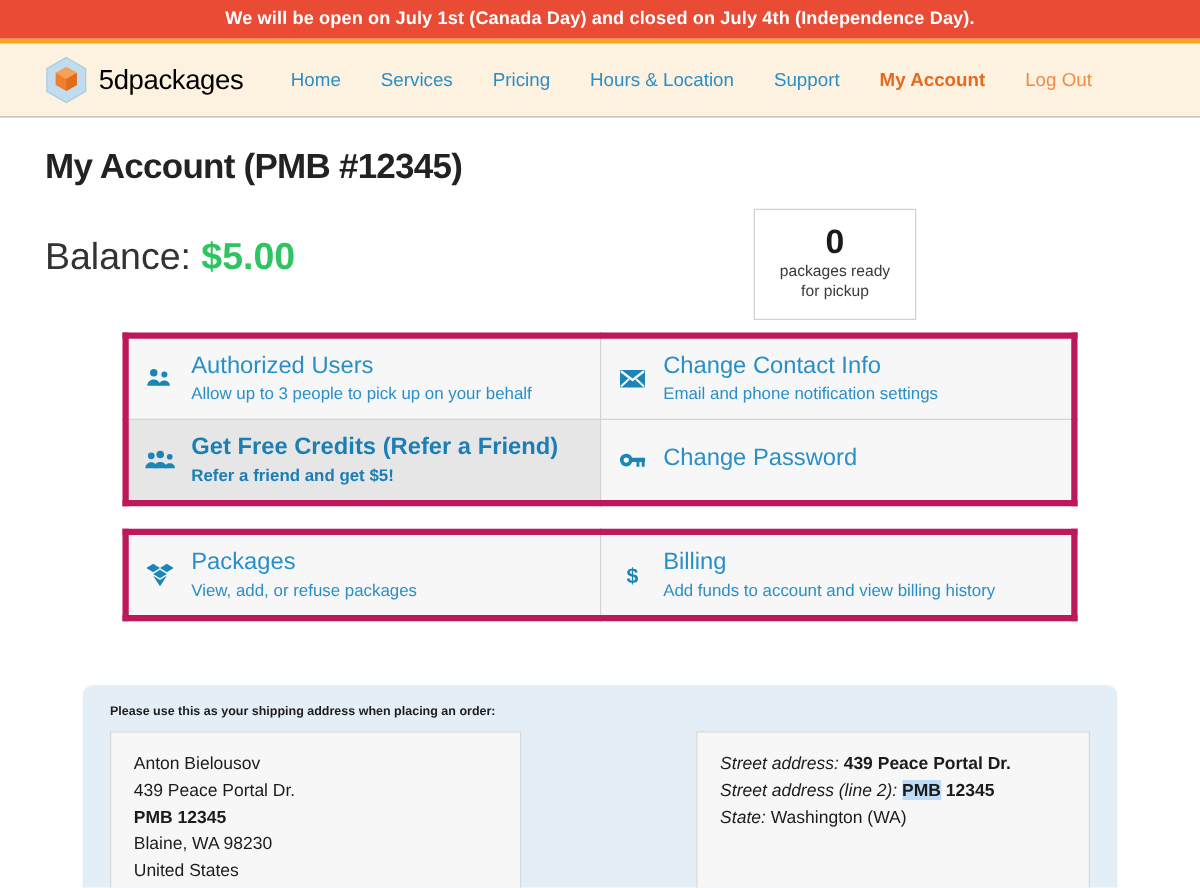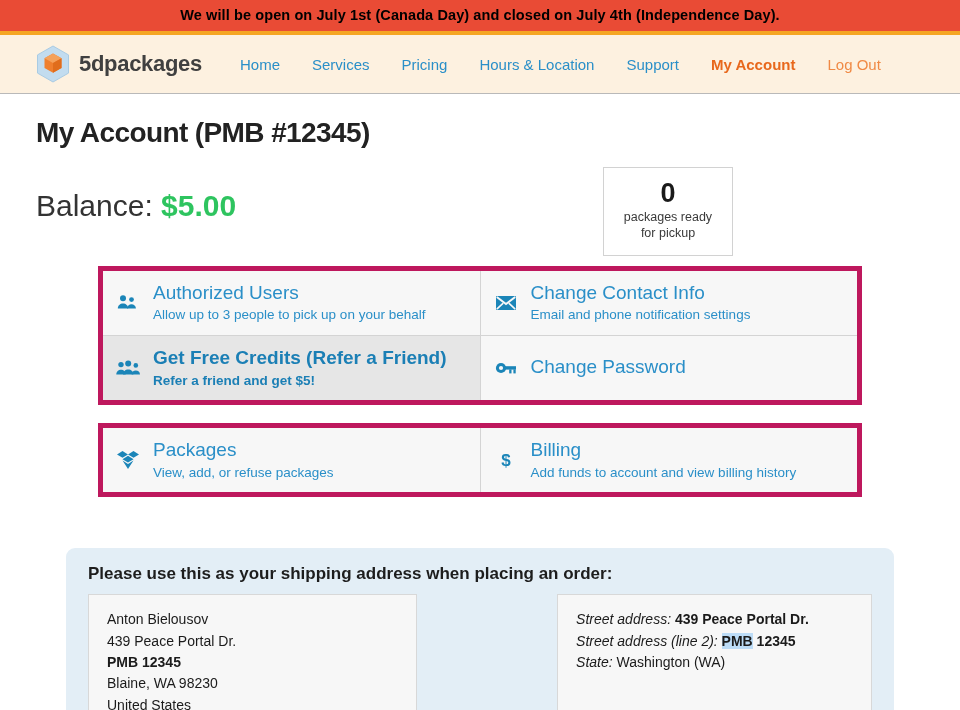--- a/index.html
+++ b/index.html
@@ -8,21 +8,21 @@
     height: 710px;
     overflow: hidden;
     background: #ffffff;
     font-family: "Liberation Sans", sans-serif;
     -webkit-font-smoothing: antialiased;
   }
 
   
   .announce {
     background: #e94b35;
-    color: #000000;
+    color: #ffffff;
     font-size: 14.5px;
     font-weight: bold;
     text-align: center;
     padding: 7px 0 8px;
     letter-spacing: 0.1px;
   }
   .announce-stripe {
     height: 4px;
     background: #f5a623;
   }
@@ -43,22 +43,22 @@
     margin-right: 38px;
     text-decoration: none;
   }
   .logo-mark {
     width: 34px; height: 38px;
     position: relative;
     flex: 0 0 auto;
   }
   .brand-name {
     font-size: 22px;
-    font-weight: bold;
-    color: #404040;
+    font-weight: normal;
+    color: #000000;
     letter-spacing: -0.3px;
   }
   .nav {
     display: flex;
     align-items: center;
     gap: 32px;
   }
   .nav a {
     font-size: 15px;
     color: #2a8fc8;
@@ -173,21 +173,21 @@
 
   
   .ship-panel {
     margin: 51px 30px 0 30px;
     background: #e3eef6;
     border-radius: 9px;
     padding: 16px 22px 0 22px;
     min-height: 150px;
   }
   .ship-heading {
-    font-size: 17px;
+    font-size: 10px;
     font-weight: bold;
     color: #1d1d1d;
     margin-bottom: 10px;
   }
   .ship-cols {
     display: flex;
     gap: 0;
   }
   .ship-box {
     background: #f7f7f7;

